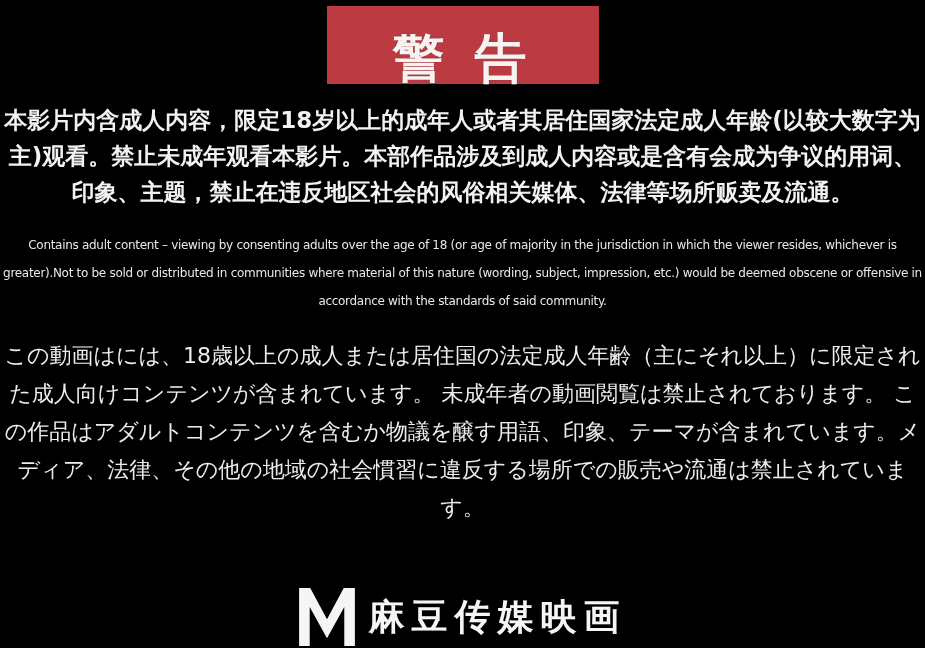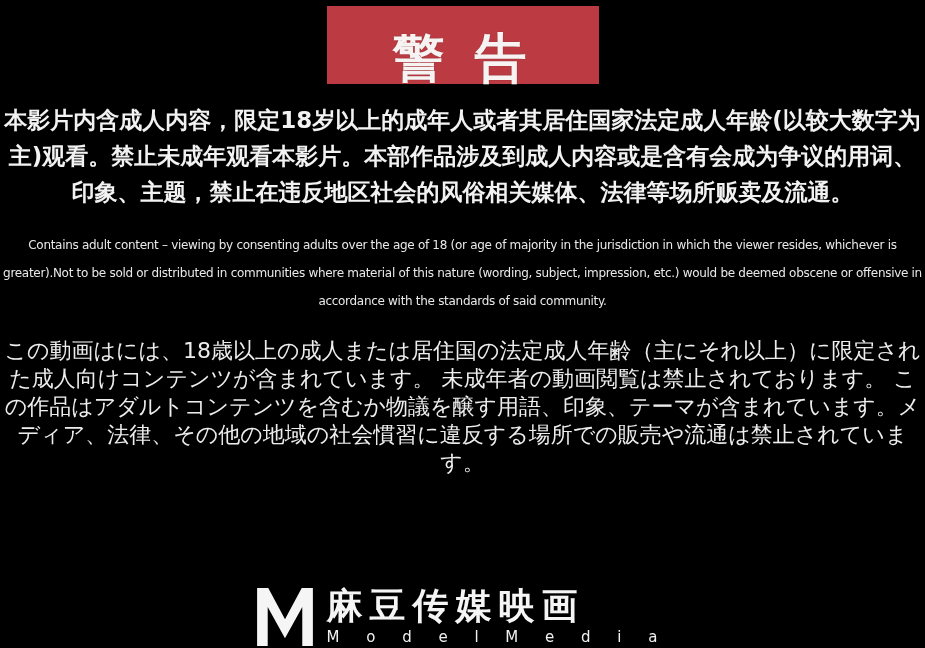--- a/index.html
+++ b/index.html
@@ -41,21 +41,21 @@
     font-size: 12px;
     font-weight: 400;
     letter-spacing: -0.3px;
     line-height: 28px;
     color: #e9e9e9;
   }
   .ja {
     margin-top: 22px;
     font-size: 22px;
     font-weight: 400;
-    line-height: 28px;
+    line-height: 38px;
     color: #ededed;
   }
   .logo {
     position: absolute;
     bottom: 2px; left: 50%;
     transform: translateX(-50%);
     display: flex; align-items: center;
     gap: 14px;
   }
   .logo-mark { display: block; }
@@ -91,17 +91,16 @@
   <p class="warning-text en">Contains adult content – viewing by consenting adults over the age of 18 (or age of majority in the jurisdiction in which the viewer resides, whichever is greater).Not to be sold or distributed in communities where material of this nature (wording, subject, impression, etc.) would be deemed obscene or offensive in accordance with the standards of said community.</p>
 
   <p class="warning-text ja">この動画はには、18歳以上の成人または居住国の法定成人年齢（主にそれ以上）に限定された成人向けコンテンツが含まれています。 未成年者の動画閲覧は禁止されております。 この作品はアダルトコンテンツを含むか物議を醸す用語、印象、テーマが含まれています。メディア、法律、その他の地域の社会慣習に違反する場所での販売や流通は禁止されています。</p>
 
   <div class="logo">
     <svg class="logo-mark" width="56" height="58" viewBox="0 0 100 104" xmlns="http://www.w3.org/2000/svg">
       <polygon fill="#f5f5f5" points="0,0 20,0 50,56 80,0 100,0 100,104 81,104 81,34 50,90 19,34 19,104 0,104"></polygon>
     </svg>
     <div class="logo-text">
       <div class="logo-cn">麻豆传媒映画</div>
-      <div class="logo-en">M o d e l   M e d i a</div>
     </div>
   </div>
 
 </div>
 
 </body></html>

